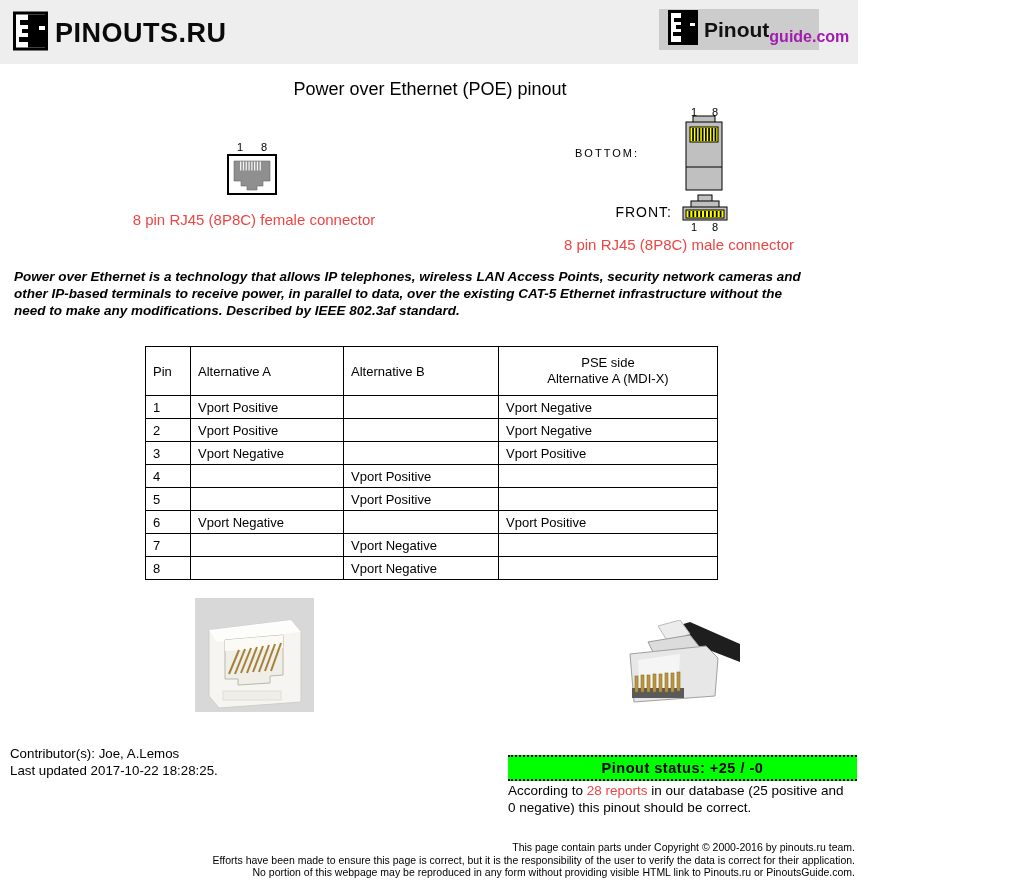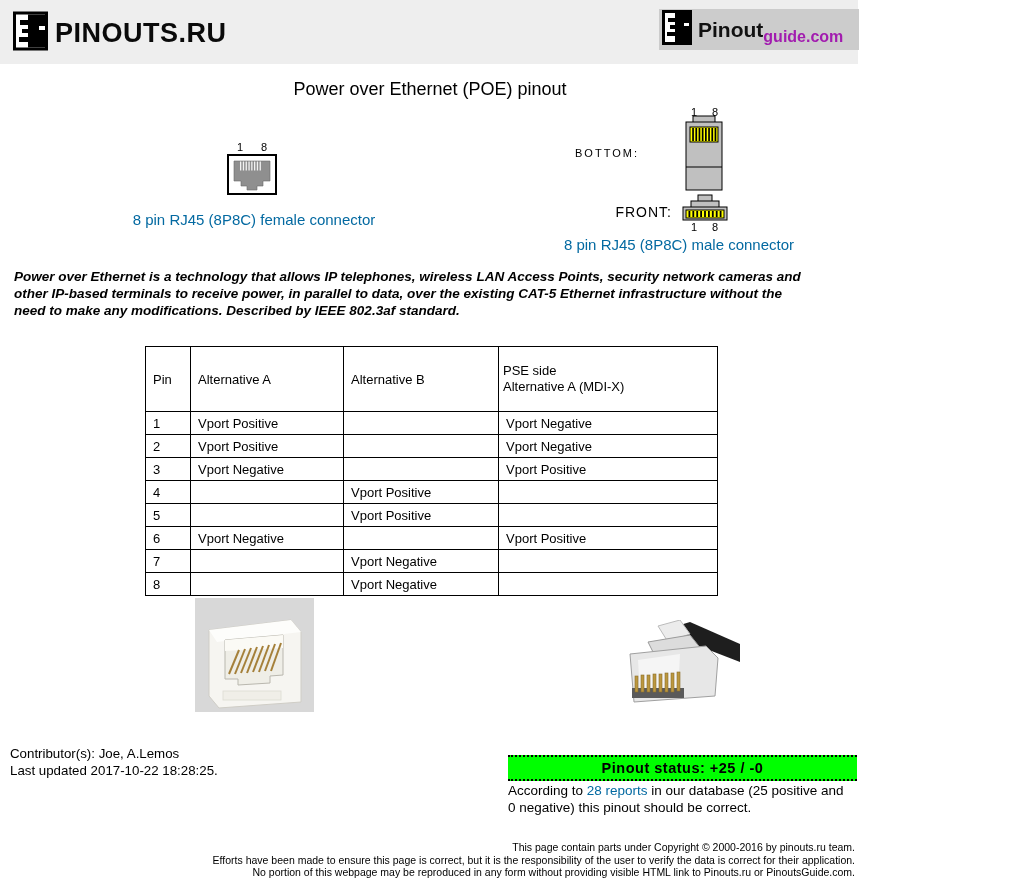--- a/index.html
+++ b/index.html
@@ -3,49 +3,49 @@
 <meta charset="utf-8">
 <style>
   * { margin:0; padding:0; box-sizing:border-box; }
   body { background:#fff; font-family:"Liberation Sans", sans-serif; color:#000; }
   #page { position:relative; width:1024px; height:889px; background:#fff; overflow:hidden; }
 
   
   .header-bar { position:absolute; left:0; top:0; width:858px; height:64px; background:#eeeeee; }
   .logo-left { position:absolute; left:13px; top:11px; display:flex; align-items:center; cursor:pointer; }
   .logo-left .logo-text { margin-left:7px; font-size:27px; font-weight:bold; letter-spacing:0.5px; color:#0a0a0a; }
-  .logo-right { position:absolute; left:659px; top:9px; width:200px; height:41px; background:#cccccc; display:flex; align-items:center; padding-left:3px; cursor:pointer; }
+  .logo-right { position:absolute; left:659px; top:9px; width:160px; height:41px; background:#cccccc; display:flex; align-items:center; padding-left:9px; cursor:pointer; }
   .logo-right .main { margin-left:6px; font-size:21px; font-weight:bold; color:#111; }
   .logo-right .sub { font-size:16px; font-weight:bold; color:#a21caf; transform:translateY(7px); }
 
   
   .page-title { position:absolute; left:0; top:79px; width:860px; text-align:center; font-size:18px; color:#000; }
 
   
   .fem-nums { position:absolute; left:237px; top:141px; width:30px; display:flex; justify-content:space-between; font-size:11px; }
   .fem-svg { position:absolute; left:227px; top:154px; }
   .fem-caption { position:absolute; left:84px; top:211px; width:340px; text-align:center; font-size:15px; }
-  a.plink { color:#0369a1; text-decoration:none; cursor:pointer; }
+  a.plink { color:#ef4444; text-decoration:none; cursor:pointer; }
 
   .male-nums-top { position:absolute; left:691px; top:106px; width:27px; display:flex; justify-content:space-between; font-size:11px; }
   .male-bottom-label { position:absolute; left:563px; top:147px; width:88px; text-align:center; font-size:11px; letter-spacing:2px; }
   .male-bottom-svg { position:absolute; left:684px; top:114px; }
   .male-front-label { position:absolute; left:596px; top:204px; width:76px; text-align:right; font-size:14px; letter-spacing:1px; }
   .male-front-svg { position:absolute; left:682px; top:194px; }
   .male-nums-bottom { position:absolute; left:691px; top:221px; width:27px; display:flex; justify-content:space-between; font-size:11px; }
   .male-caption { position:absolute; left:529px; top:236px; width:300px; text-align:center; font-size:15px; }
 
   
   .description { position:absolute; left:14px; top:268px; width:795px; font-size:13.5px; font-weight:bold; line-height:17px;font-style:italic; }
 
   
   table.pinout { position:absolute; left:145px; top:346px; border-collapse:collapse; font-size:13px; }
   table.pinout th, table.pinout td { border:1px solid #000; font-weight:normal; padding:0 0 0 7px; text-align:left; height:23px; }
   table.pinout th { height:36px; }
-  table.pinout th.center { text-align:left; padding:16px 4px; line-height:16px; }
+  table.pinout th.center { text-align:center; padding:8px 4px; line-height:16px; }
   .col-pin { width:45px; } .col-a { width:153px; } .col-b { width:155px; } .col-pse { width:219px; }
 
   
   .photo-female { position:absolute; left:195px; top:598px; }
   .photo-male { position:absolute; left:618px; top:620px; }
 
   
   .footer-left { position:absolute; left:10px; top:746px; width:478px; font-size:13.3px; line-height:16.5px; }
   .status-box { position:absolute; left:508px; top:755px; width:349px; }
   .status-bar { background:#00ff00; border-top:2px dotted #000; border-bottom:2px dotted #000; height:26px; line-height:22px; text-align:center; font-weight:bold; font-size:14.5px; letter-spacing:0.5px; }

